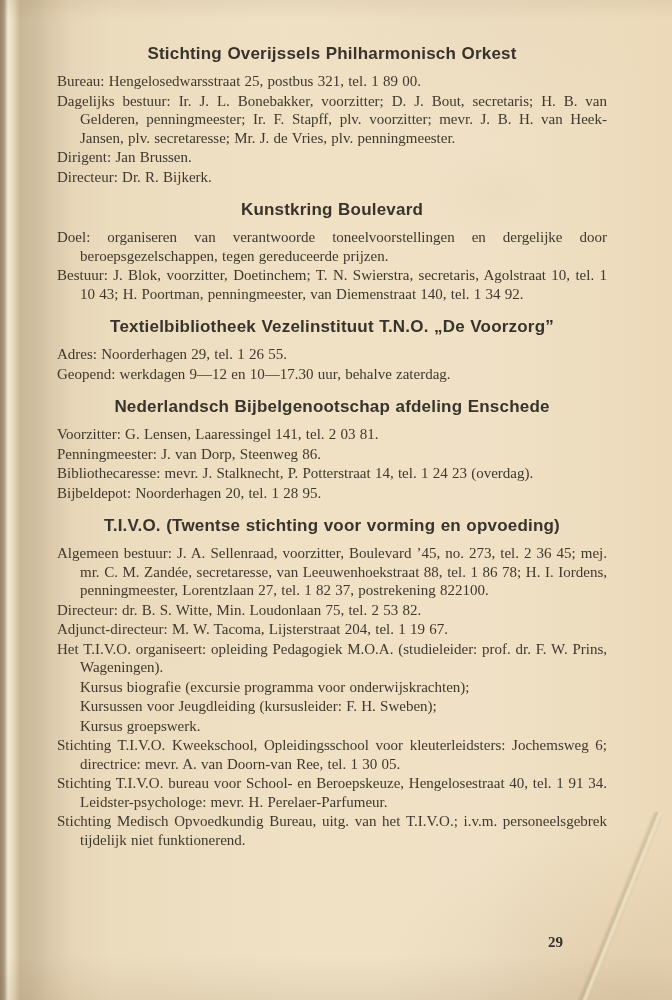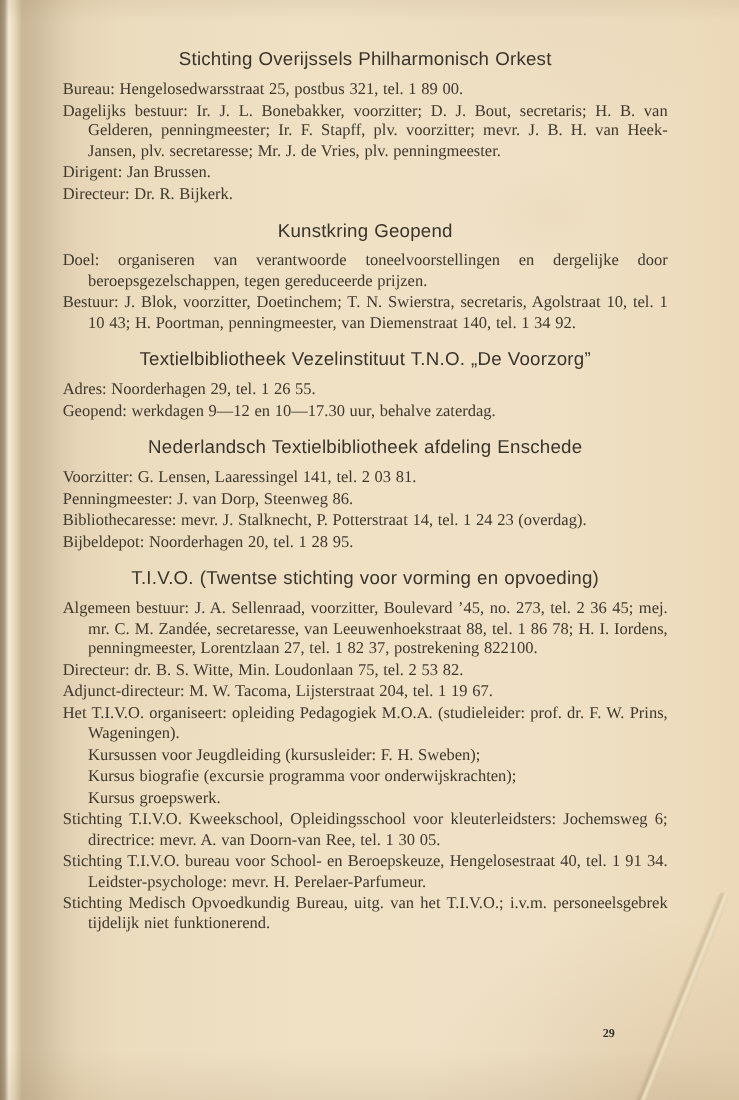--- a/index.html
+++ b/index.html
@@ -27,21 +27,21 @@
     line-height: 18.5px;
     color: #3e382e;
     word-spacing: 0.5px;
   }
   .section { padding-top: 13px; }
   .section:first-child { padding-top: 0; }
   .title {
     font-family: "Liberation Sans", "DejaVu Sans", sans-serif;
     font-size: 17px;
     line-height: 20px;
-    font-weight: normal;
+    font-weight: bold;
     text-align: center;
     letter-spacing: 0.2px;
     color: #38332b;
     margin: 0 0 8px 0;
   }
   .entry {
     margin: 0 0 1px 0;
     text-align: justify;
     padding-left: 23px;
     text-indent: -23px;
@@ -49,21 +49,21 @@
   .entry.sub {
     padding-left: 23px;
     text-indent: 0;
     text-align: left;
   }
   .page-number {
     position: absolute;
     left: 548px;
     top: 934px;
     font-family: "Liberation Serif", "DejaVu Serif", serif;
-    font-size: 11px;
+    font-size: 15px;
     font-weight: bold;
     color: #34302a;
   }
   .crease {
     position: absolute;
     left: 653px;
     top: 812px;
     width: 11px;
     height: 215px;
     transform: rotate(22deg);
@@ -93,44 +93,44 @@
   <div class="content">
     <div>
         <section class="section">
           <h2 class="title">Stichting Overijssels Philharmonisch Orkest</h2>
           <p class="entry">Bureau: Hengelosedwarsstraat 25, postbus 321, tel. 1 89 00.</p>
           <p class="entry">Dagelijks bestuur: Ir. J. L. Bonebakker, voorzitter; D. J. Bout, secretaris; H. B. van Gelderen, penningmeester; Ir. F. Stapff, plv. voorzitter; mevr. J. B. H. van Heek-Jansen, plv. secretaresse; Mr. J. de Vries, plv. penningmeester.</p>
           <p class="entry">Dirigent: Jan Brussen.</p>
           <p class="entry">Directeur: Dr. R. Bijkerk.</p>
         </section>
         <section class="section">
-          <h2 class="title">Kunstkring Geopend</h2>
+          <h2 class="title">Kunstkring Boulevard</h2>
           <p class="entry">Doel: organiseren van verantwoorde toneelvoorstellingen en dergelijke door beroepsgezelschappen, tegen gereduceerde prijzen.</p>
           <p class="entry">Bestuur: J. Blok, voorzitter, Doetinchem; T. N. Swierstra, secretaris, Agolstraat 10, tel. 1 10 43; H. Poortman, penningmeester, van Diemenstraat 140, tel. 1 34 92.</p>
         </section>
         <section class="section">
           <h2 class="title">Textielbibliotheek Vezelinstituut T.N.O. „De Voorzorg”</h2>
           <p class="entry">Adres: Noorderhagen 29, tel. 1 26 55.</p>
           <p class="entry">Geopend: werkdagen 9—12 en 10—17.30 uur, behalve zaterdag.</p>
         </section>
         <section class="section">
-          <h2 class="title">Nederlandsch Textielbibliotheek afdeling Enschede</h2>
+          <h2 class="title">Nederlandsch Bijbelgenootschap afdeling Enschede</h2>
           <p class="entry">Voorzitter: G. Lensen, Laaressingel 141, tel. 2 03 81.</p>
           <p class="entry">Penningmeester: J. van Dorp, Steenweg 86.</p>
           <p class="entry">Bibliothecaresse: mevr. J. Stalknecht, P. Potterstraat 14, tel. 1 24 23 (overdag).</p>
           <p class="entry">Bijbeldepot: Noorderhagen 20, tel. 1 28 95.</p>
         </section>
         <section class="section">
           <h2 class="title">T.I.V.O. (Twentse stichting voor vorming en opvoeding)</h2>
           <p class="entry">Algemeen bestuur: J. A. Sellenraad, voorzitter, Boulevard ’45, no. 273, tel. 2 36 45; mej. mr. C. M. Zandée, secretaresse, van Leeuwenhoekstraat 88, tel. 1 86 78; H. I. Iordens, penningmeester, Lorentzlaan 27, tel. 1 82 37, postrekening 822100.</p>
           <p class="entry">Directeur: dr. B. S. Witte, Min. Loudonlaan 75, tel. 2 53 82.</p>
           <p class="entry">Adjunct-directeur: M. W. Tacoma, Lijsterstraat 204, tel. 1 19 67.</p>
           <p class="entry">Het T.I.V.O. organiseert: opleiding Pedagogiek M.O.A. (studieleider: prof. dr. F. W. Prins, Wageningen).</p>
+          <p class="entry sub">Kursus biografie (excursie programma voor onderwijskrachten);</p>
           <p class="entry sub">Kursussen voor Jeugdleiding (kursusleider: F. H. Sweben);</p>
-          <p class="entry sub">Kursus biografie (excursie programma voor onderwijskrachten);</p>
           <p class="entry sub">Kursus groepswerk.</p>
           <p class="entry">Stichting T.I.V.O. Kweekschool, Opleidingsschool voor kleuterleidsters: Jochemsweg 6; directrice: mevr. A. van Doorn-van Ree, tel. 1 30 05.</p>
           <p class="entry">Stichting T.I.V.O. bureau voor School- en Beroepskeuze, Hengelosestraat 40, tel. 1 91 34. Leidster-psychologe: mevr. H. Perelaer-Parfumeur.</p>
           <p class="entry">Stichting Medisch Opvoedkundig Bureau, uitg. van het T.I.V.O.; i.v.m. personeelsgebrek tijdelijk niet funktionerend.</p>
         </section>
       </div>
   </div>
   <div class="page-number">29</div>
   <div class="crease"></div>
 </div>

